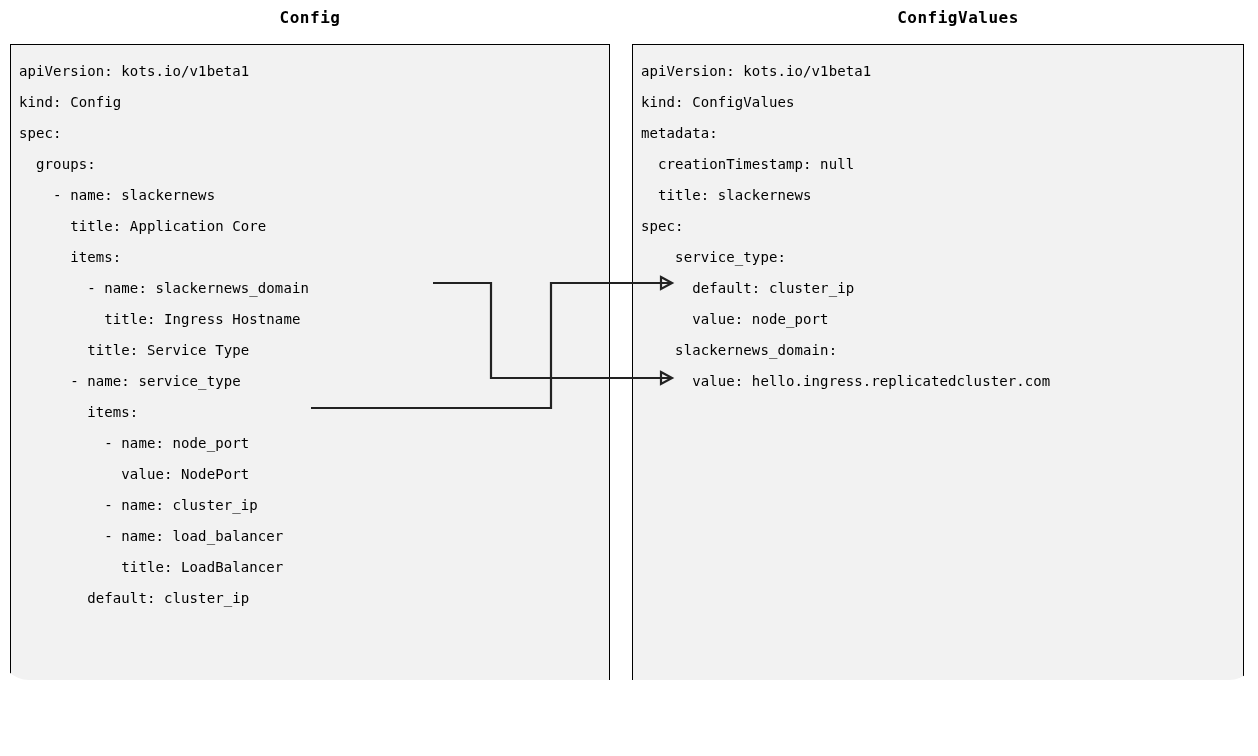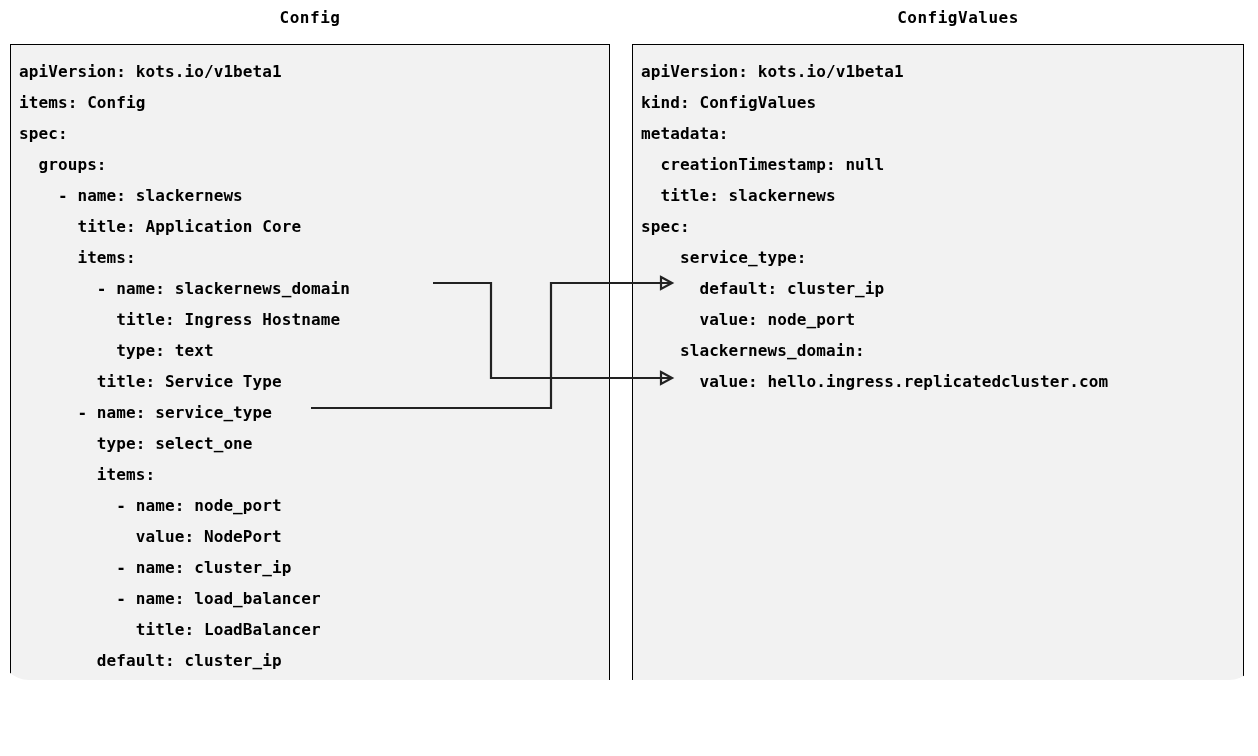--- a/index.html
+++ b/index.html
@@ -42,22 +42,22 @@
 
   .code-lines {
     position: absolute;
     left: 0; top: 0;
     padding: 11px 0 0 8px;
     box-sizing: border-box;
     width: 100%;
   }
   .code-line {
     font-family: "DejaVu Sans Mono", "Liberation Mono", monospace;
-    font-weight: bold;
-    font-size: 16px;
+    font-weight: normal;
+    font-size: 14px;
     line-height: 31px;
     height: 31px;
     color: #000000;
     white-space: pre;
     letter-spacing: 0.1px;
   }
 
   #connectors {
     position: absolute;
     left: 0; top: 0;
@@ -71,32 +71,30 @@
 
 <div id="stage">
 
   <div class="panel-title" id="title-config">Config</div>
 
   <div class="panel-title" id="title-values">ConfigValues</div>
 
   <div class="code-panel" id="panel-config">
     <div class="code-lines" id="left-lines">
         <div class="code-line">apiVersion: kots.io/v1beta1</div>
-        <div class="code-line">items: Config</div>
+        <div class="code-line">kind: Config</div>
         <div class="code-line">spec:</div>
         <div class="code-line">  groups:</div>
         <div class="code-line">    - name: slackernews</div>
         <div class="code-line">      title: Application Core</div>
         <div class="code-line">      items:</div>
         <div class="code-line">        - name: slackernews_domain</div>
         <div class="code-line">          title: Ingress Hostname</div>
-        <div class="code-line">          type: text</div>
         <div class="code-line">        title: Service Type</div>
         <div class="code-line">      - name: service_type</div>
-        <div class="code-line">        type: select_one</div>
         <div class="code-line">        items:</div>
         <div class="code-line">          - name: node_port</div>
         <div class="code-line">            value: NodePort</div>
         <div class="code-line">          - name: cluster_ip</div>
         <div class="code-line">          - name: load_balancer</div>
         <div class="code-line">            title: LoadBalancer</div>
         <div class="code-line">        default: cluster_ip</div>
       </div>
   </div>
 

